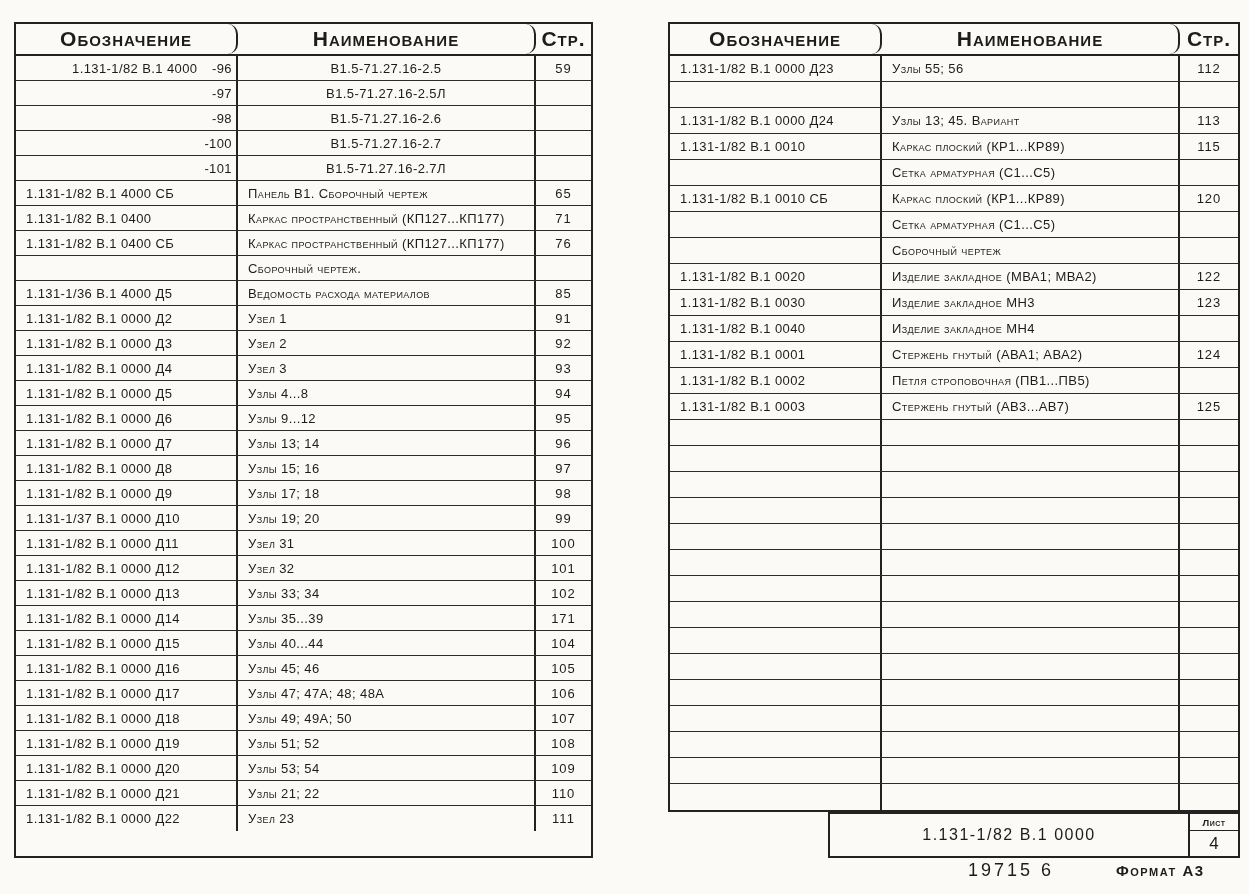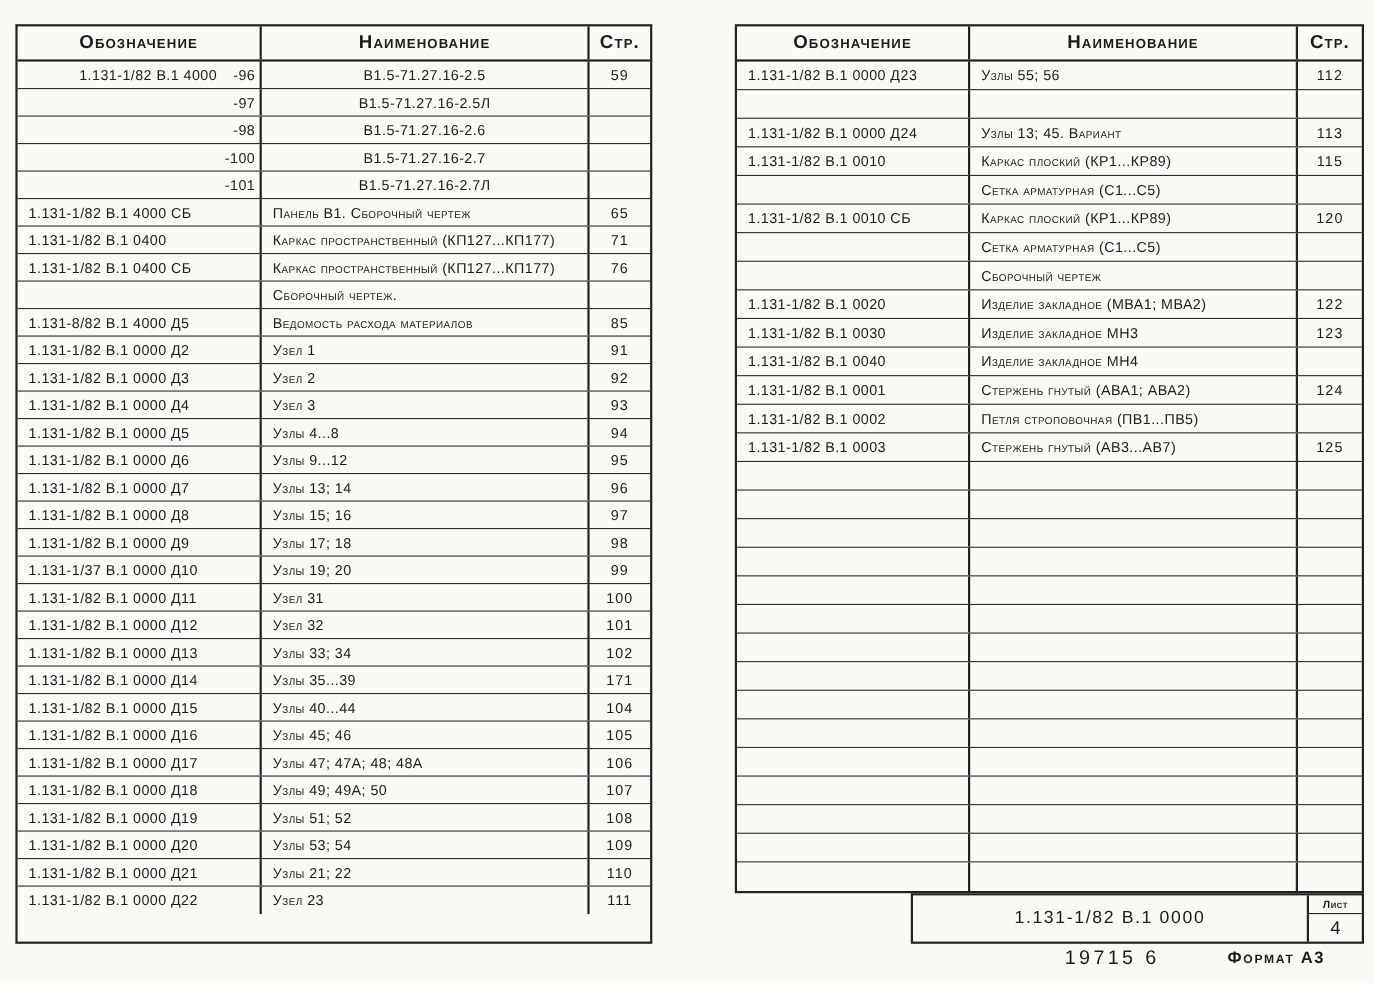--- a/index.html
+++ b/index.html
@@ -28,22 +28,22 @@
   .cell.d{border-right:2px solid #222;padding:0 4px 0 10px;justify-content:flex-start;}
   #left-table .cell.d{width:222px;}
   #right-table .cell.d{width:212px;}
   .cell.d .dl{flex:1;text-align:left;margin-left:46px;}
   .cell.d .dr{text-align:right;}
   .cell.n{flex:1;border-right:2px solid #222;padding:0 6px 0 10px;}
   .cell.n.centered{justify-content:center;padding:0;}
   .cell.p{justify-content:center;letter-spacing:1px;}
   #left-table .cell.p{width:55px;}
   #right-table .cell.p{width:58px;}
-  .trow.header .cell{justify-content:center;font-size:17px;font-weight:bold;
-                     letter-spacing:1px;padding:0;}
+  .trow.header .cell{justify-content:center;font-size:21px;font-weight:bold;
+                     letter-spacing:1px;padding:0;border-radius:10px;}
   .title-block{
     position:absolute;left:828px;top:812px;width:412px;height:46px;
     border:2px solid #222;box-sizing:border-box;display:flex;background:#fbfaf6;
   }
   .tb-code{
     flex:1;display:flex;align-items:center;justify-content:center;
     font-size:16px;letter-spacing:1.5px;font-variant:small-caps;
   }
   .tb-sheet{width:50px;border-left:2px solid #222;display:flex;flex-direction:column;box-sizing:border-box;}
   .tb-sheet-label{
@@ -126,21 +126,21 @@
           <div class="cell d">1.131-1/82 В.1 0400 СБ</div>
           <div class="cell n">Каркас пространственный (КП127...КП177)</div>
           <div class="cell p">76</div>
         </div>
         <div class="trow">
           <div class="cell d"></div>
           <div class="cell n">Сборочный чертеж.</div>
           <div class="cell p"></div>
         </div>
         <div class="trow">
-          <div class="cell d">1.131-8/82 В.1 4000 Д5</div>
+          <div class="cell d">1.131-1/36 В.1 4000 Д5</div>
           <div class="cell n">Ведомость расхода материалов</div>
           <div class="cell p">85</div>
         </div>
         <div class="trow">
           <div class="cell d">1.131-1/82 В.1 0000 Д2</div>
           <div class="cell n">Узел 1</div>
           <div class="cell p">91</div>
         </div>
         <div class="trow">
           <div class="cell d">1.131-1/82 В.1 0000 Д3</div>

